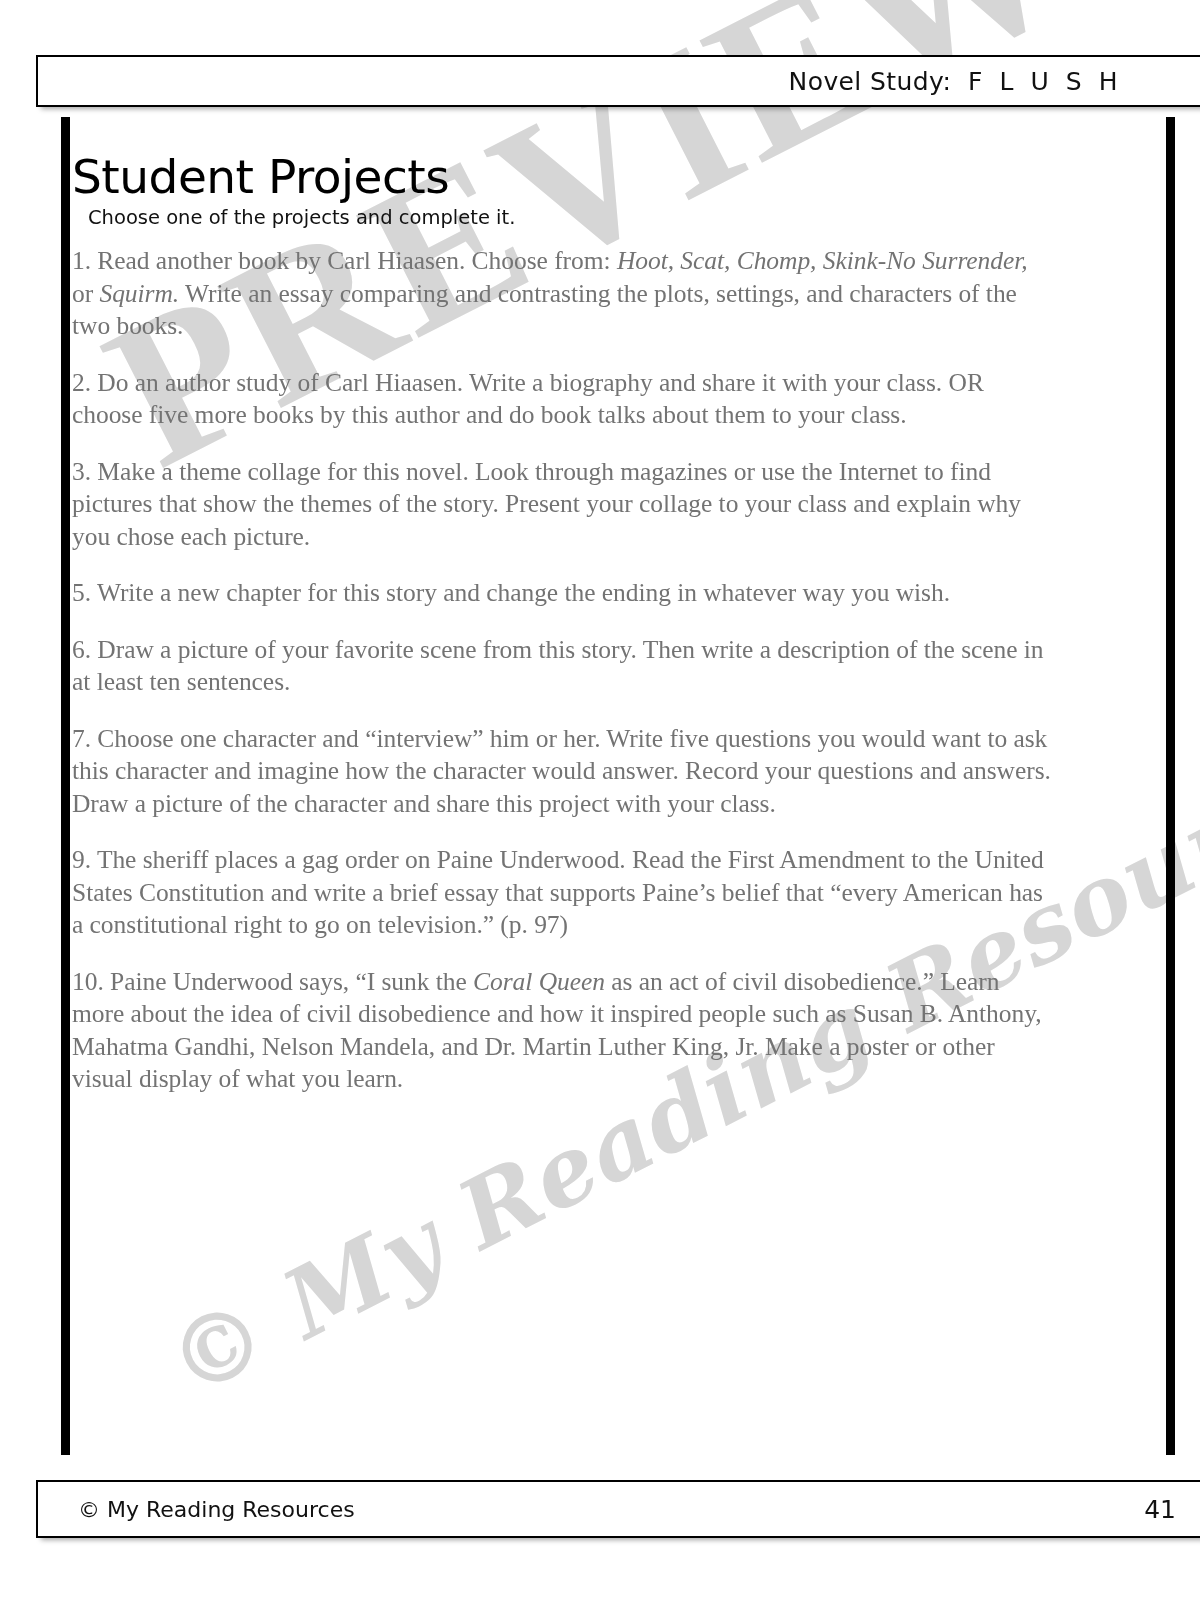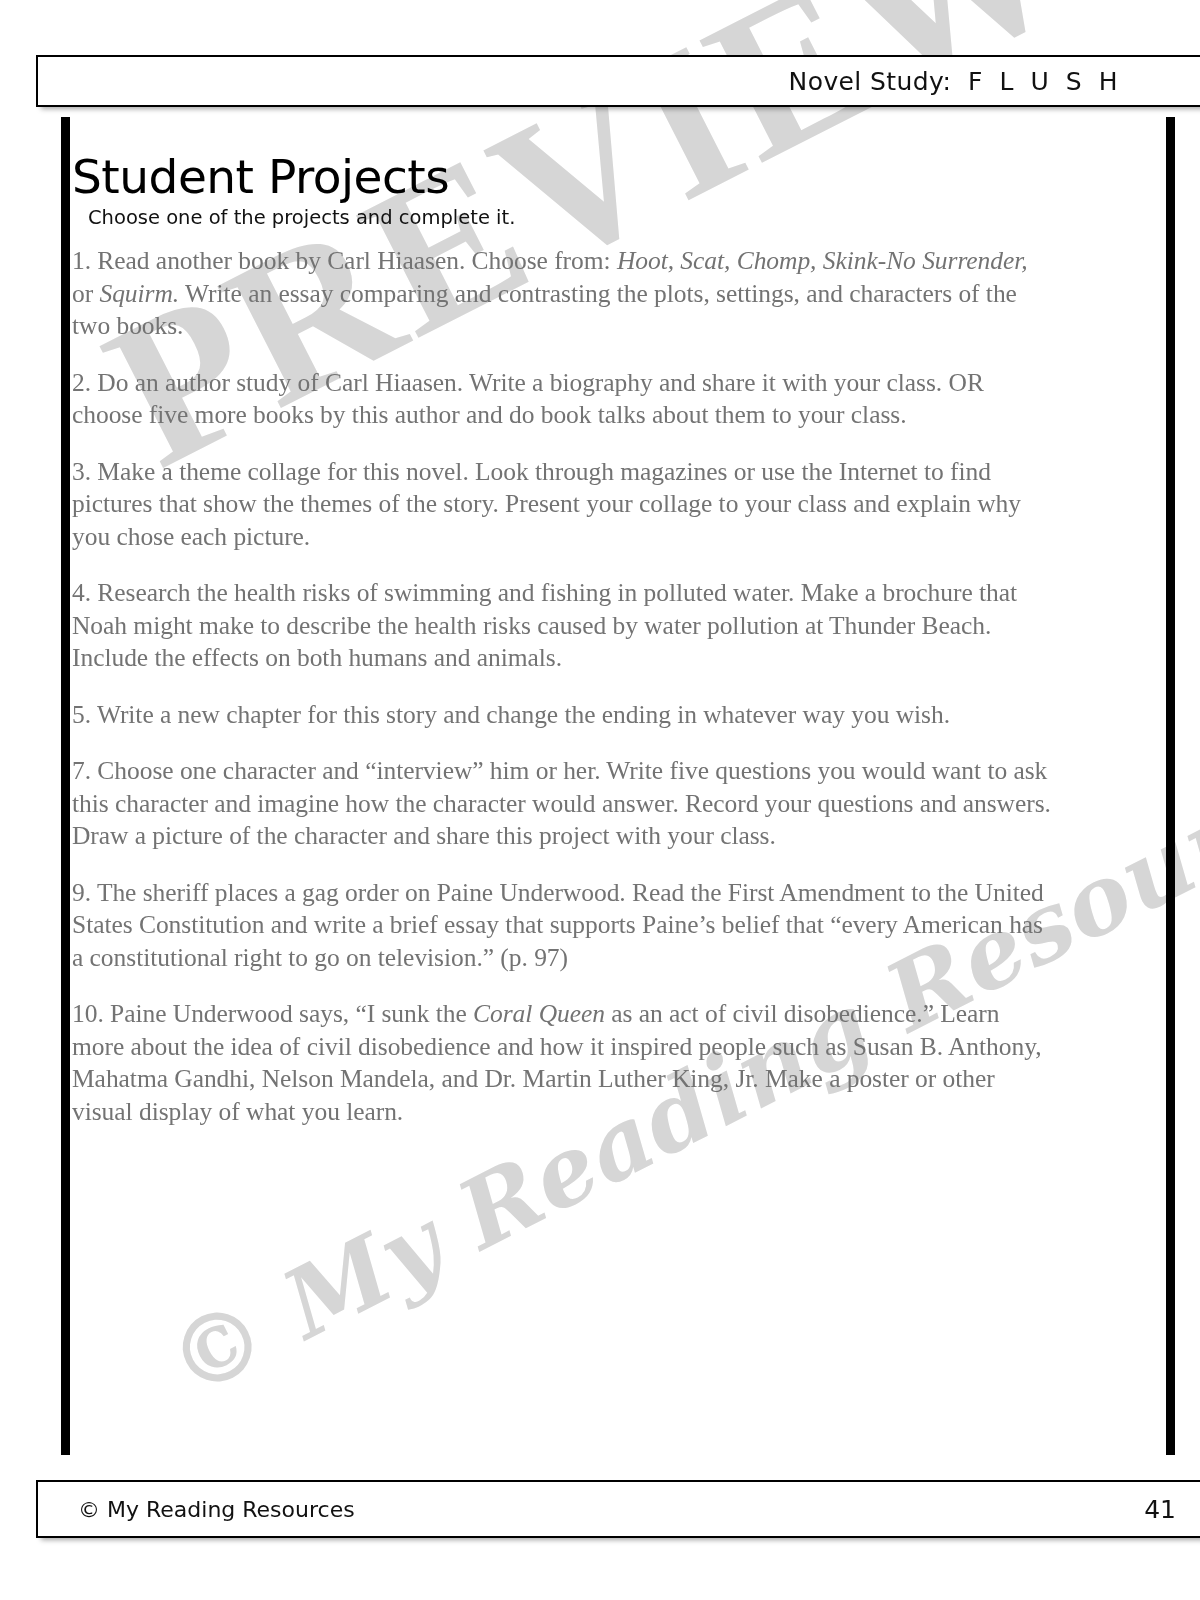--- a/index.html
+++ b/index.html
@@ -174,22 +174,22 @@
   <div class="wm wm-preview">PREVIEW</div>
   <div class="wm wm-script">© My Reading Resources</div>
 
   <div class="content">
     <h1 class="page-title">Student Projects</h1>
     <div class="subtitle">Choose one of the projects and complete it.</div>
     <ol class="proj-list" id="proj-list">
         <li class="proj-item"><span>1. Read another book by Carl Hiaasen. Choose from:  </span><i>Hoot, Scat, Chomp, Skink-No Surrender,</i><span> or </span><i>Squirm.</i><span>  Write an essay comparing and contrasting the plots, settings, and characters of the two books.</span></li>
         <li class="proj-item"><span>2. Do an author study of Carl Hiaasen. Write a biography and share it with your class. OR choose five more books by this author and do book talks about them to your class.</span></li>
         <li class="proj-item"><span>3. Make a theme collage for this novel. Look through magazines or use the Internet to find pictures that show the themes of the story. Present your collage to your class and explain why you chose each picture.</span></li>
-        <li class="proj-item"><span>4. Research the health risks of swimming and fishing in polluted water. Make a brochure that Noah might make to describe the health risks caused by water pollution at Thunder Beach. Include the effects on both humans and animals.</span></li>
         <li class="proj-item"><span>5. Write a new chapter for this story and change the ending in whatever way you wish.</span></li>
+        <li class="proj-item"><span>6. Draw a picture of your favorite scene from this story. Then write a description of the scene in at least ten sentences.</span></li>
         <li class="proj-item"><span>7. Choose one character and “interview” him or her. Write five questions you would want to ask this character and imagine how the character would answer. Record your questions and answers. Draw a picture of the character and share this project with your class.</span></li>
         <li class="proj-item"><span>9. The sheriff places a gag order on Paine Underwood. Read the First Amendment to the United States Constitution and write a brief essay that supports Paine’s belief that “every American has a constitutional right to go on television.” (p. 97)</span></li>
         <li class="proj-item"><span>10. Paine Underwood says, “I sunk the </span><i>Coral Queen</i><span> as an act of civil disobedience.”  Learn more about the idea of civil disobedience and how it inspired people such as Susan B. Anthony, Mahatma Gandhi, Nelson Mandela, and Dr. Martin Luther King, Jr. Make a poster or other visual display of what you learn.</span></li>
       </ol>
   </div>
 
   <div class="footer-box">
     <span class="footer-left">© My Reading Resources</span>
     <span class="footer-page">41</span>
   </div>

